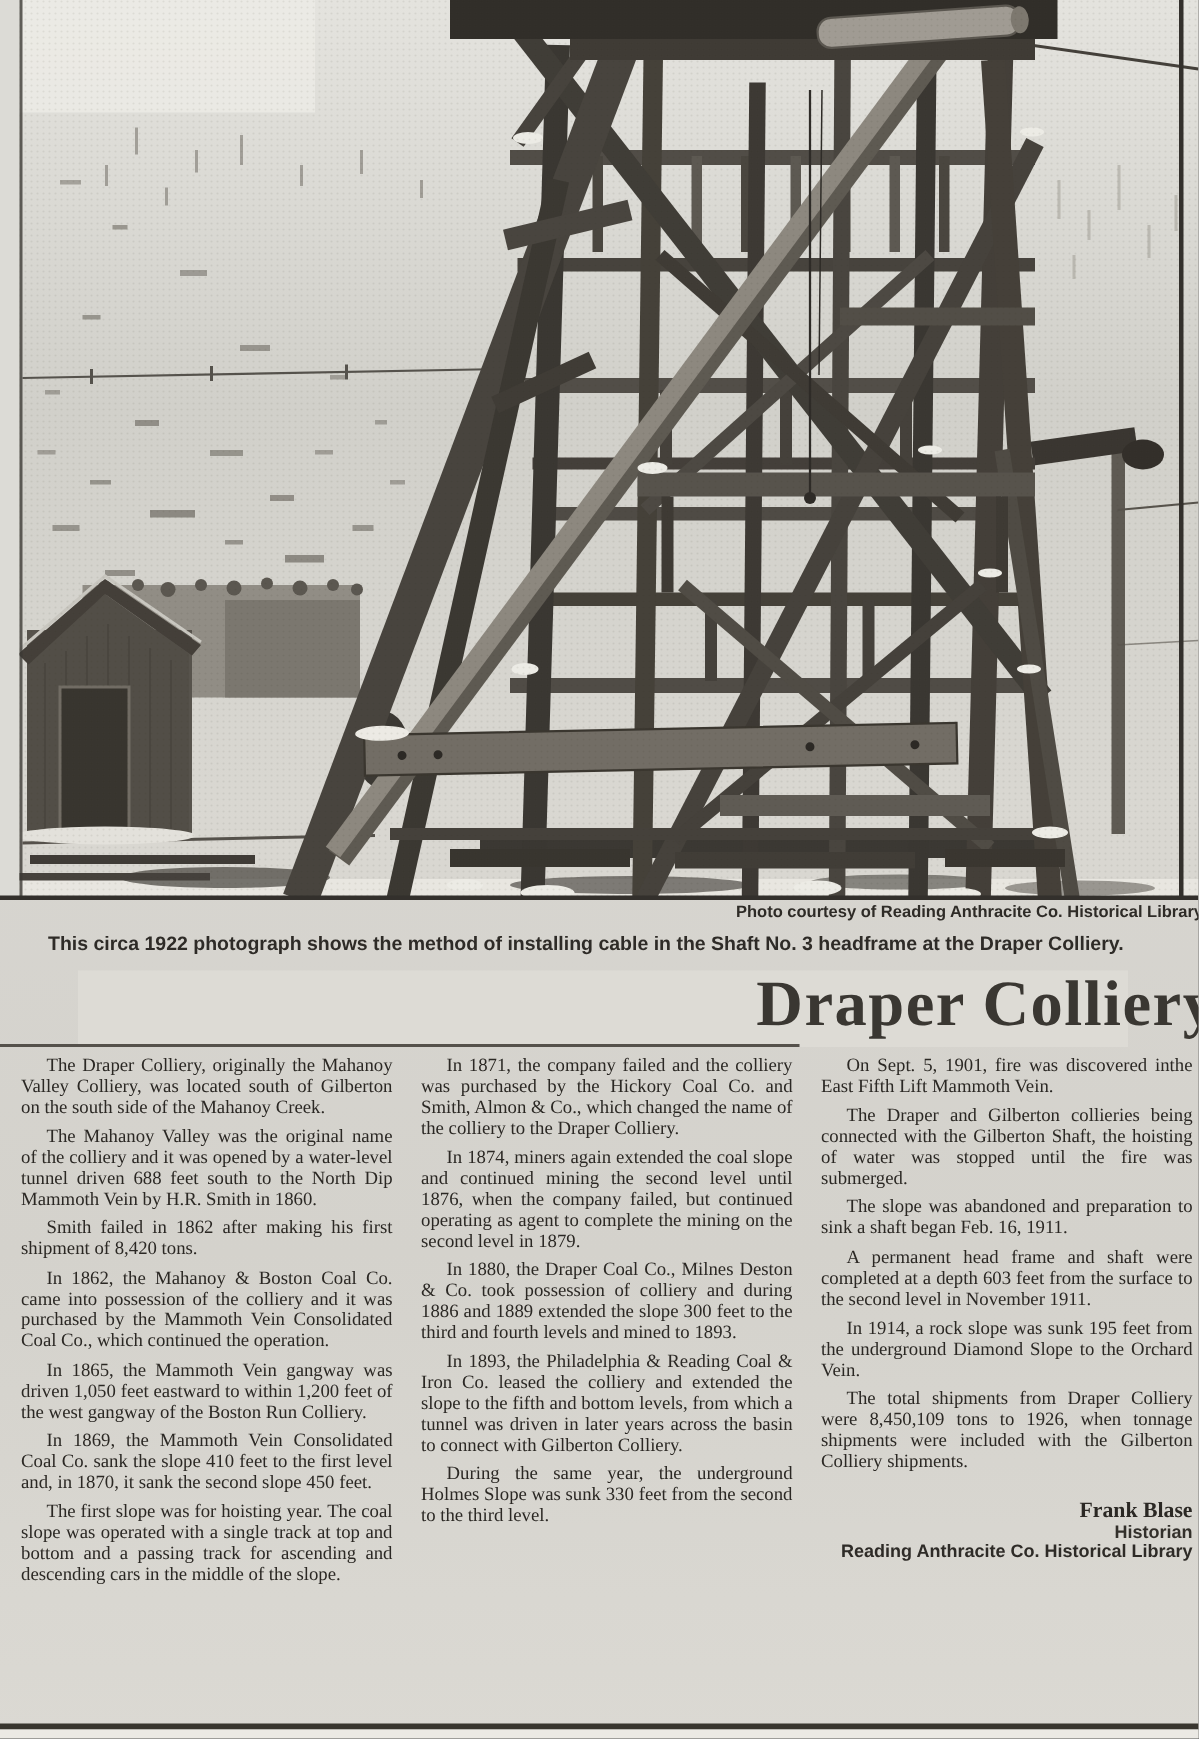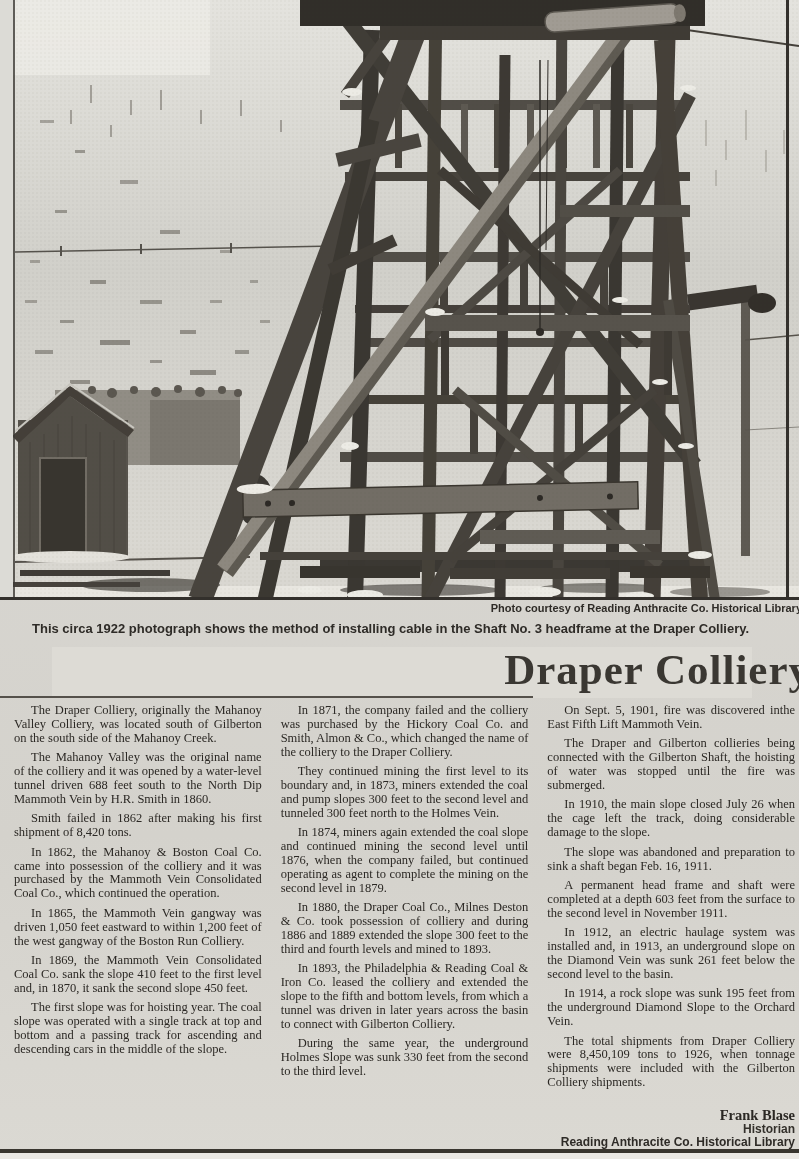--- a/index.html
+++ b/index.html
@@ -299,34 +299,31 @@
       <p>The Mahanoy Valley was the original name of the colliery and it was opened by a water-level tunnel driven 688 feet south to the North Dip Mammoth Vein by H.R. Smith in 1860.</p>
       <p>Smith failed in 1862 after making his first shipment of 8,420 tons.</p>
       <p>In 1862, the Mahanoy &amp; Boston Coal Co. came into possession of the colliery and it was purchased by the Mammoth Vein Consolidated Coal Co., which continued the operation.</p>
       <p>In 1865, the Mammoth Vein gangway was driven 1,050 feet eastward to within 1,200 feet of the west gangway of the Boston Run Colliery.</p>
       <p>In 1869, the Mammoth Vein Consolidated Coal Co. sank the slope 410 feet to the first level and, in 1870, it sank the second slope 450 feet.</p>
       <p>The first slope was for hoisting year. The coal slope was operated with a single track at top and bottom and a passing track for ascending and descending cars in the middle of the slope.</p>
     </div>
 
     <div class="col">
       <p>In 1871, the company failed and the colliery was purchased by the Hickory Coal Co. and Smith, Almon &amp; Co., which changed the name of the colliery to the Draper Colliery.</p>
-      <p>They continued mining the first level to its boundary and, in 1873, miners extended the coal and pump slopes 300 feet to the second level and tunneled 300 feet north to the Holmes Vein.</p>
       <p>In 1874, miners again extended the coal slope and continued mining the second level until 1876, when the company failed, but continued operating as agent to complete the mining on the second level in 1879.</p>
       <p>In 1880, the Draper Coal Co., Milnes Deston &amp; Co. took possession of colliery and during 1886 and 1889 extended the slope 300 feet to the third and fourth levels and mined to 1893.</p>
       <p>In 1893, the Philadelphia &amp; Reading Coal &amp; Iron Co. leased the colliery and extended the slope to the fifth and bottom levels, from which a tunnel was driven in later years across the basin to connect with Gilberton Colliery.</p>
       <p>During the same year, the underground Holmes Slope was sunk 330 feet from the second to the third level.</p>
     </div>
 
     <div class="col">
       <p>On Sept. 5, 1901, fire was discovered inthe East Fifth Lift Mammoth Vein.</p>
       <p>The Draper and Gilberton collieries being connected with the Gilberton Shaft, the hoisting of water was stopped until the fire was submerged.</p>
-      <p>In 1910, the main slope closed July 26 when the cage left the track, doing considerable damage to the slope.</p>
       <p>The slope was abandoned and preparation to sink a shaft began Feb. 16, 1911.</p>
       <p>A permanent head frame and shaft were completed at a depth 603 feet from the surface to the second level in November 1911.</p>
-      <p>In 1912, an electric haulage system was installed and, in 1913, an underground slope on the Diamond Vein was sunk 261 feet below the second level to the basin.</p>
       <p>In 1914, a rock slope was sunk 195 feet from the underground Diamond Slope to the Orchard Vein.</p>
       <p>The total shipments from Draper Colliery were 8,450,109 tons to 1926, when tonnage shipments were included with the Gilberton Colliery shipments.</p>
 
       <div class="byline">
         <div class="name">Frank Blase</div>
         <div class="role">Historian</div>
         <div class="org">Reading Anthracite Co. Historical Library</div>
       </div>
     </div>
 

